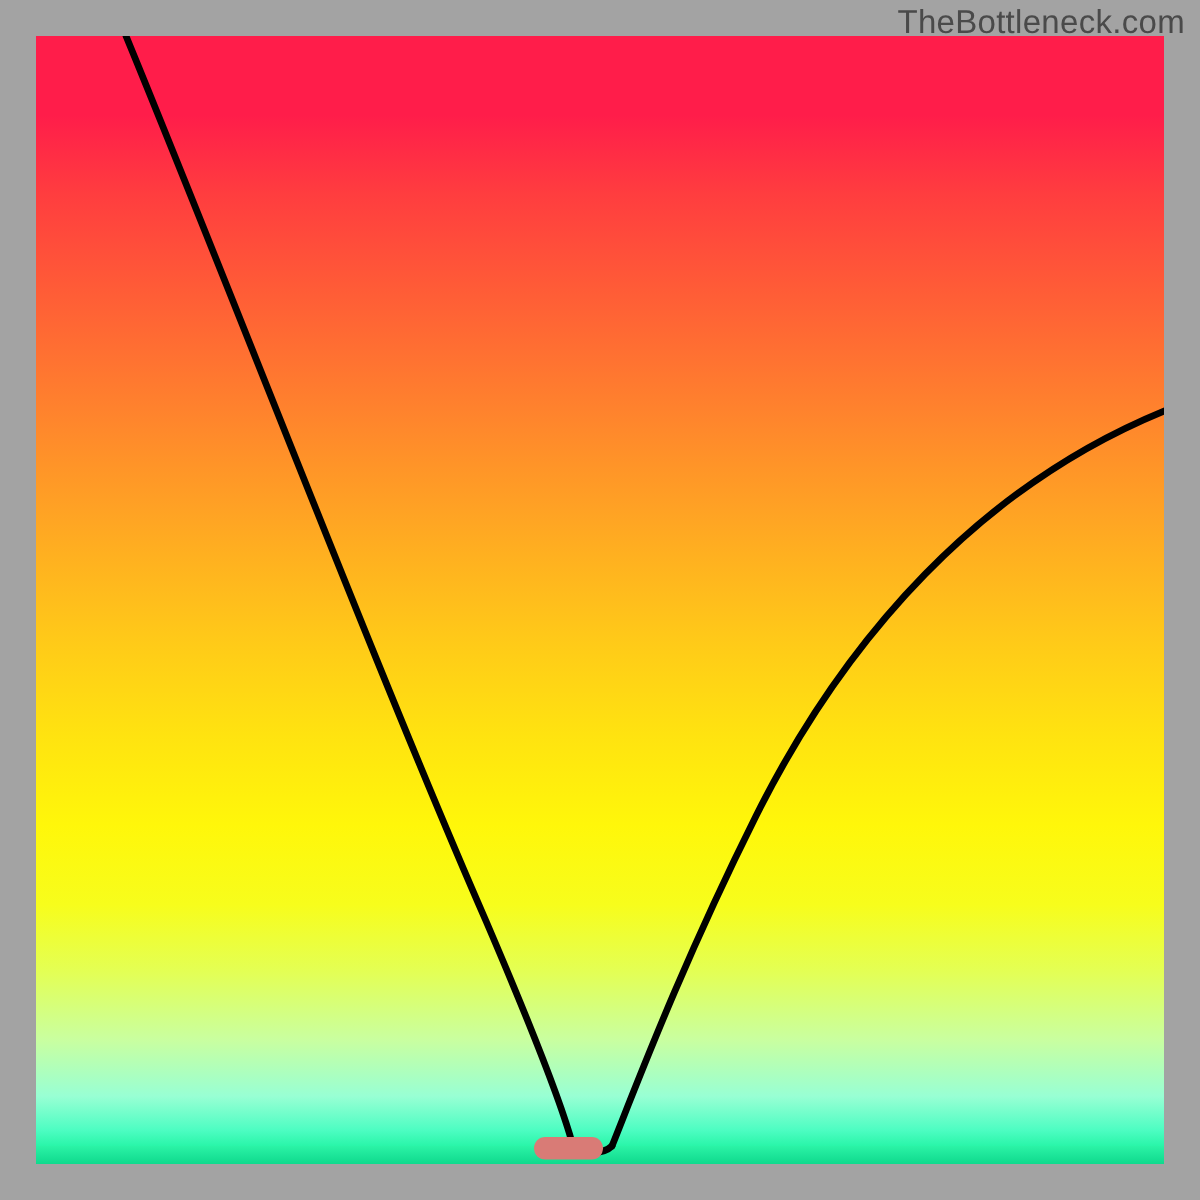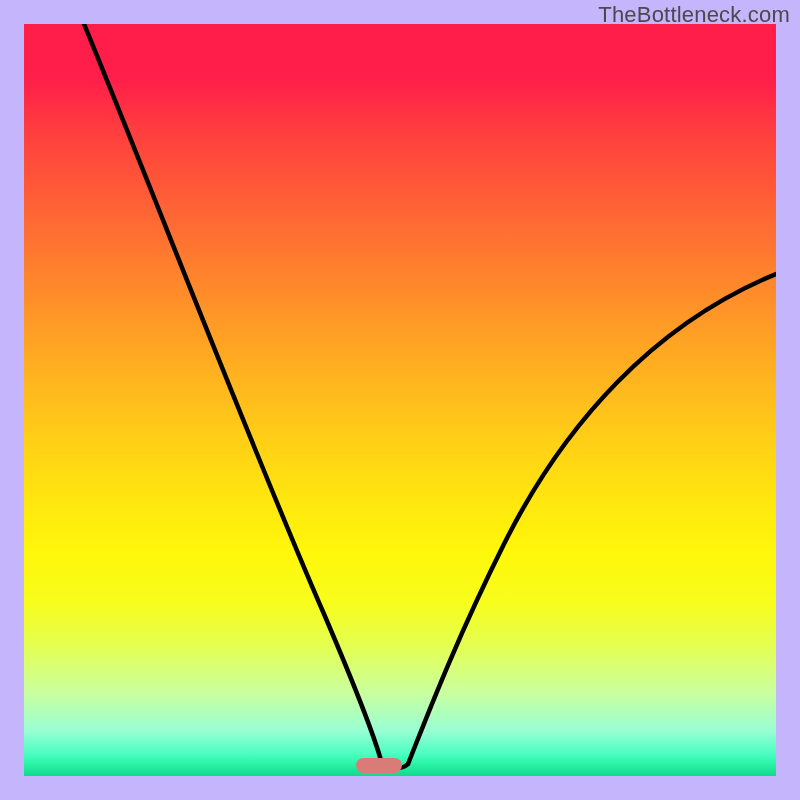--- a/index.html
+++ b/index.html
@@ -9,21 +9,21 @@
     height: 800px;
     background: #000;
     overflow: hidden;
     font-family: Arial, Helvetica, sans-serif;
   }
   .frame {
     position: absolute;
     top: 0; left: 0;
     width: 800px;
     height: 800px;
-    background: #c4b5fd;
+    background: #a3a3a3;
   }
   .plot {
     position: absolute;
     top: 24px;
     left: 24px;
     width: 752px;
     height: 752px;
     overflow: hidden;
   }
   .gradient {

